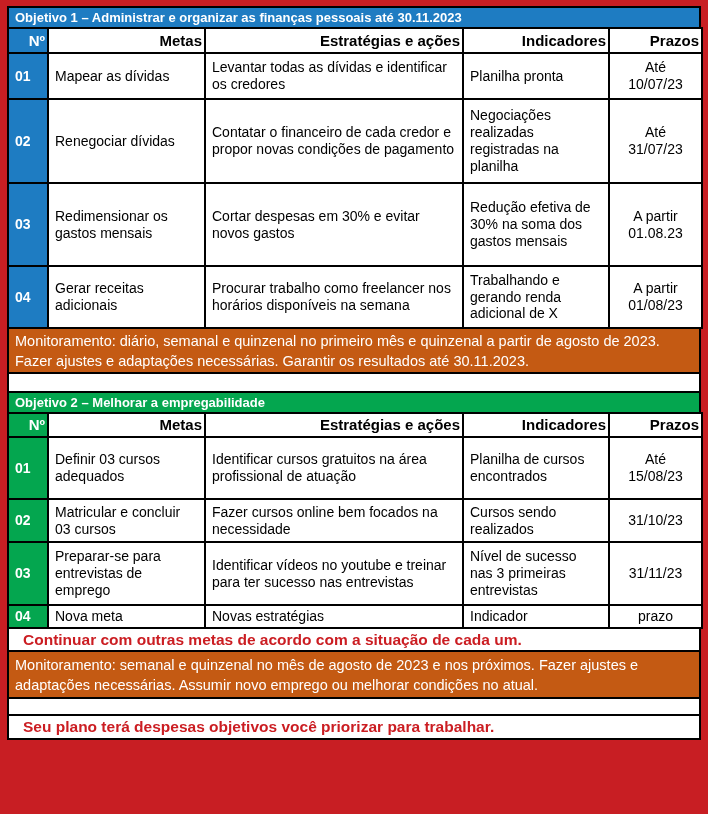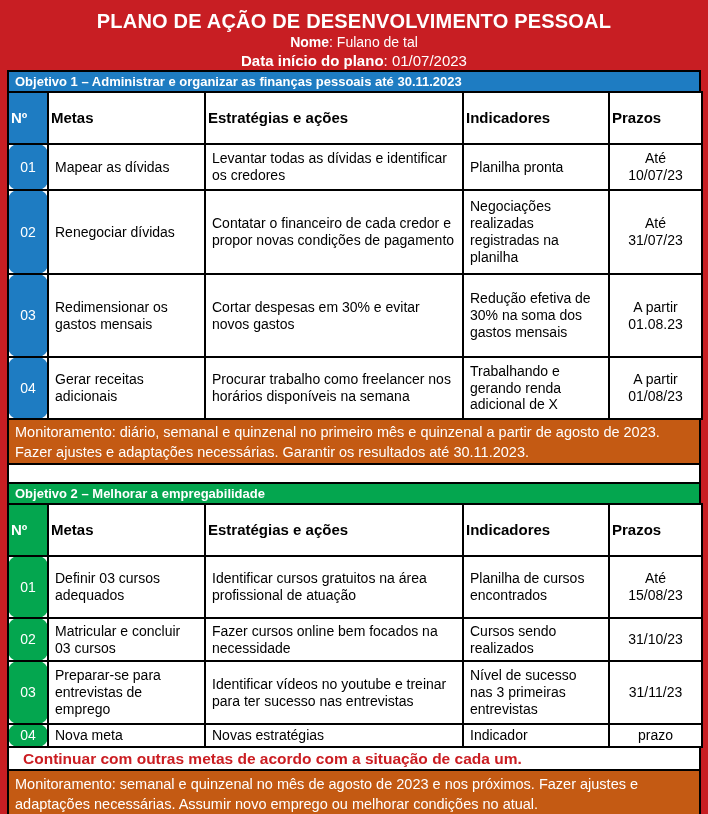--- a/index.html
+++ b/index.html
@@ -70,29 +70,28 @@
     border: 2px solid var(--border-black);
     font-size: 14px;
     line-height: 1.2;
     vertical-align: middle;
     padding: 2px 6px;
     color: #000;
   }
   table.plan th {
     font-size: 15px;
     font-weight: bold;
+    text-align: right;
+    padding: 2px 2px;
+  }
+  td.num {
+    color: #fff;
+    font-weight: bold;
     text-align: left;
-    padding: 16px 2px;
-  }
-  td.num {
-    color: #fff;
-    font-weight: normal;
-    text-align: center;
     padding: 2px 1px;
-    border-radius: 10px;
   }
   .t1 td.num, .t1 th.num { background: var(--objective1-blue); color: #fff; }
   .t2 td.num, .t2 th.num { background: var(--objective2-green); color: #fff; }
   td.prazo { text-align: center; padding: 2px 3px; }
   
   .monitor {
     background: var(--monitor-orange);
     color: #fff;
     font-size: 14.5px;
     line-height: 20px;
@@ -120,25 +119,20 @@
   col.c-meta { width: 157px; }
   col.c-estr { width: 258px; }
   col.c-ind { width: 146px; }
   col.c-prz { width: 93px; }
 </style>
 </head>
 <body>
 
 <div class="page">
 
-  <div class="doc-header">
-    <div class="doc-title">PLANO DE AÇÃO DE DESENVOLVIMENTO PESSOAL</div>
-    <div class="doc-subline"><span class="lbl">Nome</span><span>: Fulano de tal</span></div>
-    <div class="doc-subline2"><span class="lbl">Data início do plano</span><span>: 01/07/2023</span></div>
-  </div>
 
   <div class="obj-bar blue bordered first-bordered">Objetivo 1 – Administrar e organizar as finanças pessoais até 30.11.2023</div>
 
   <table class="plan t1">
     <colgroup>
         <col class="c-num">
         <col class="c-meta">
         <col class="c-estr">
         <col class="c-ind">
         <col class="c-prz">

